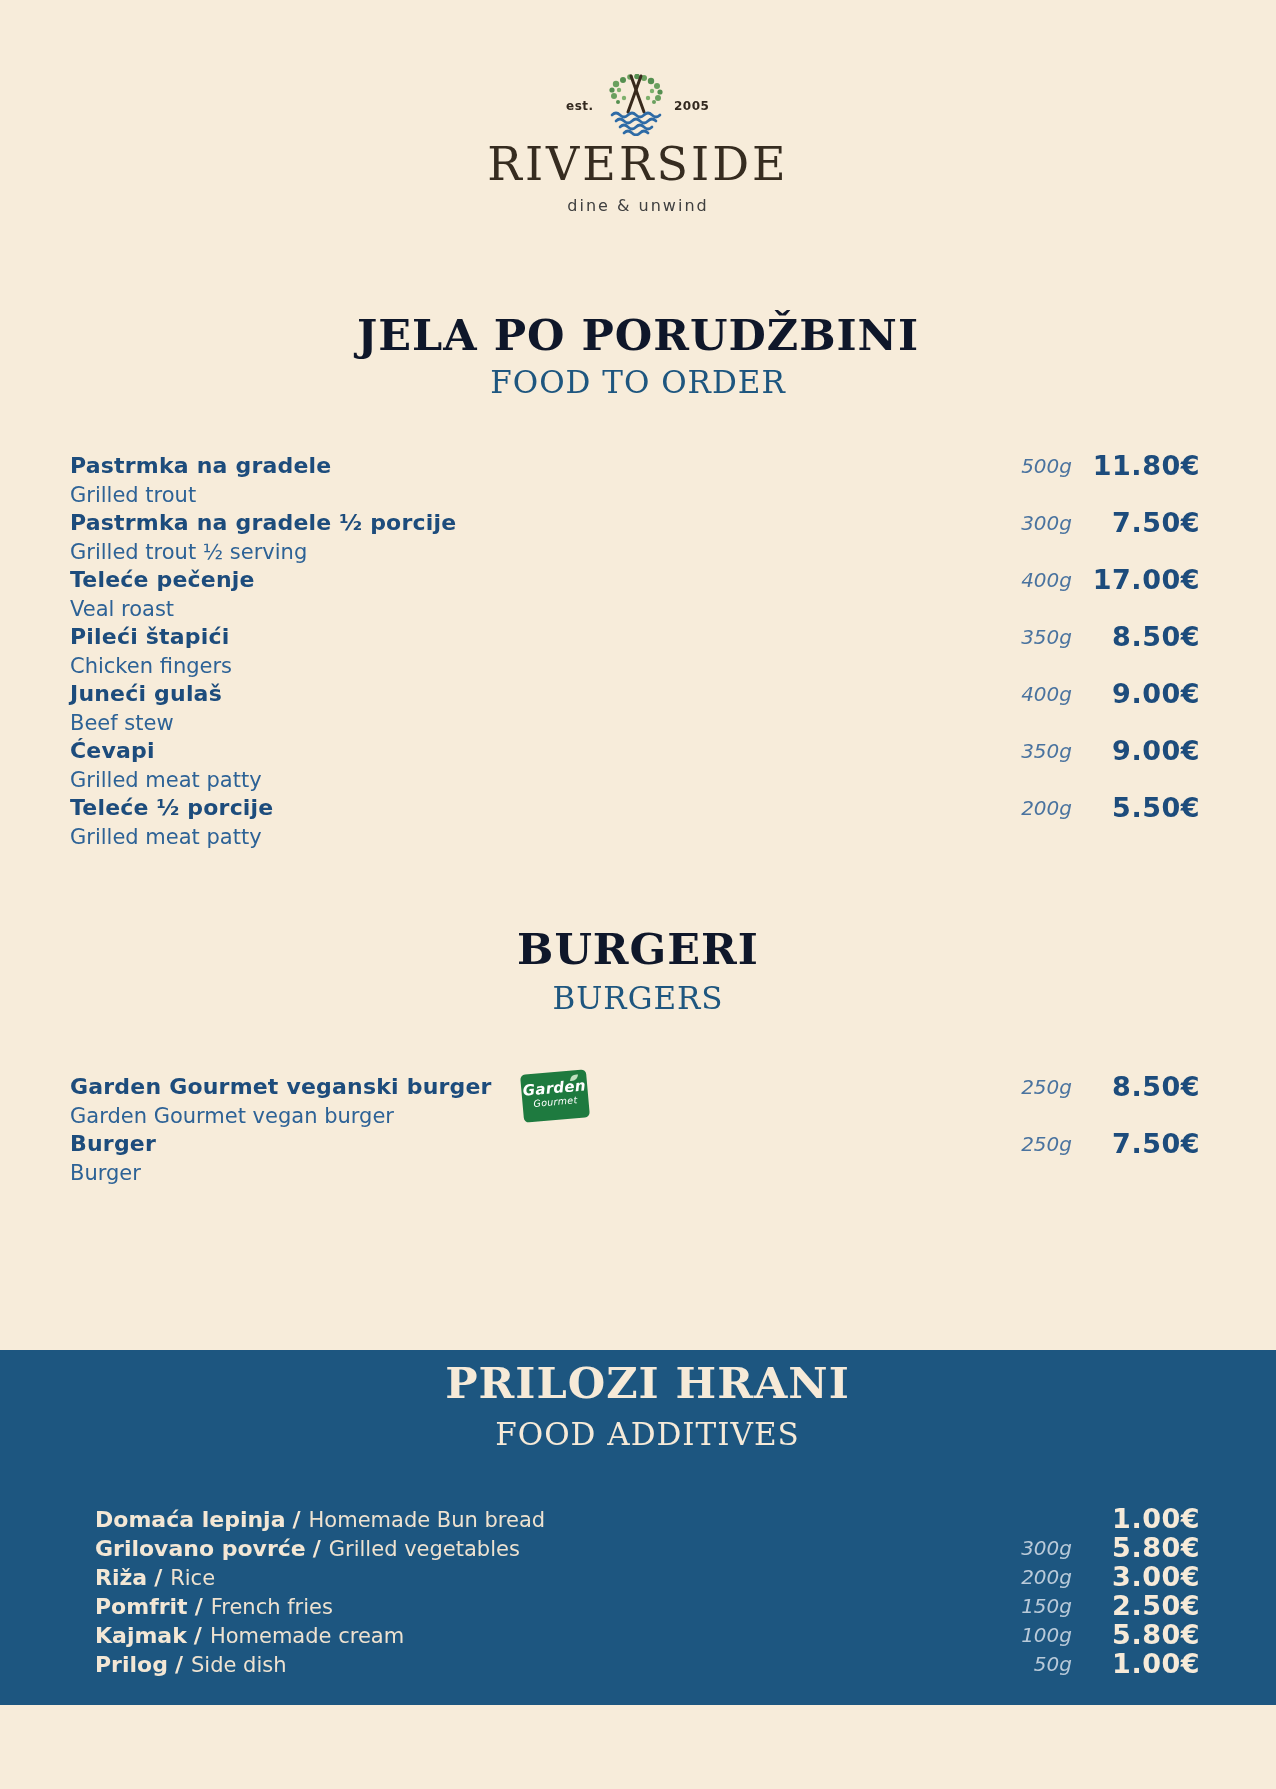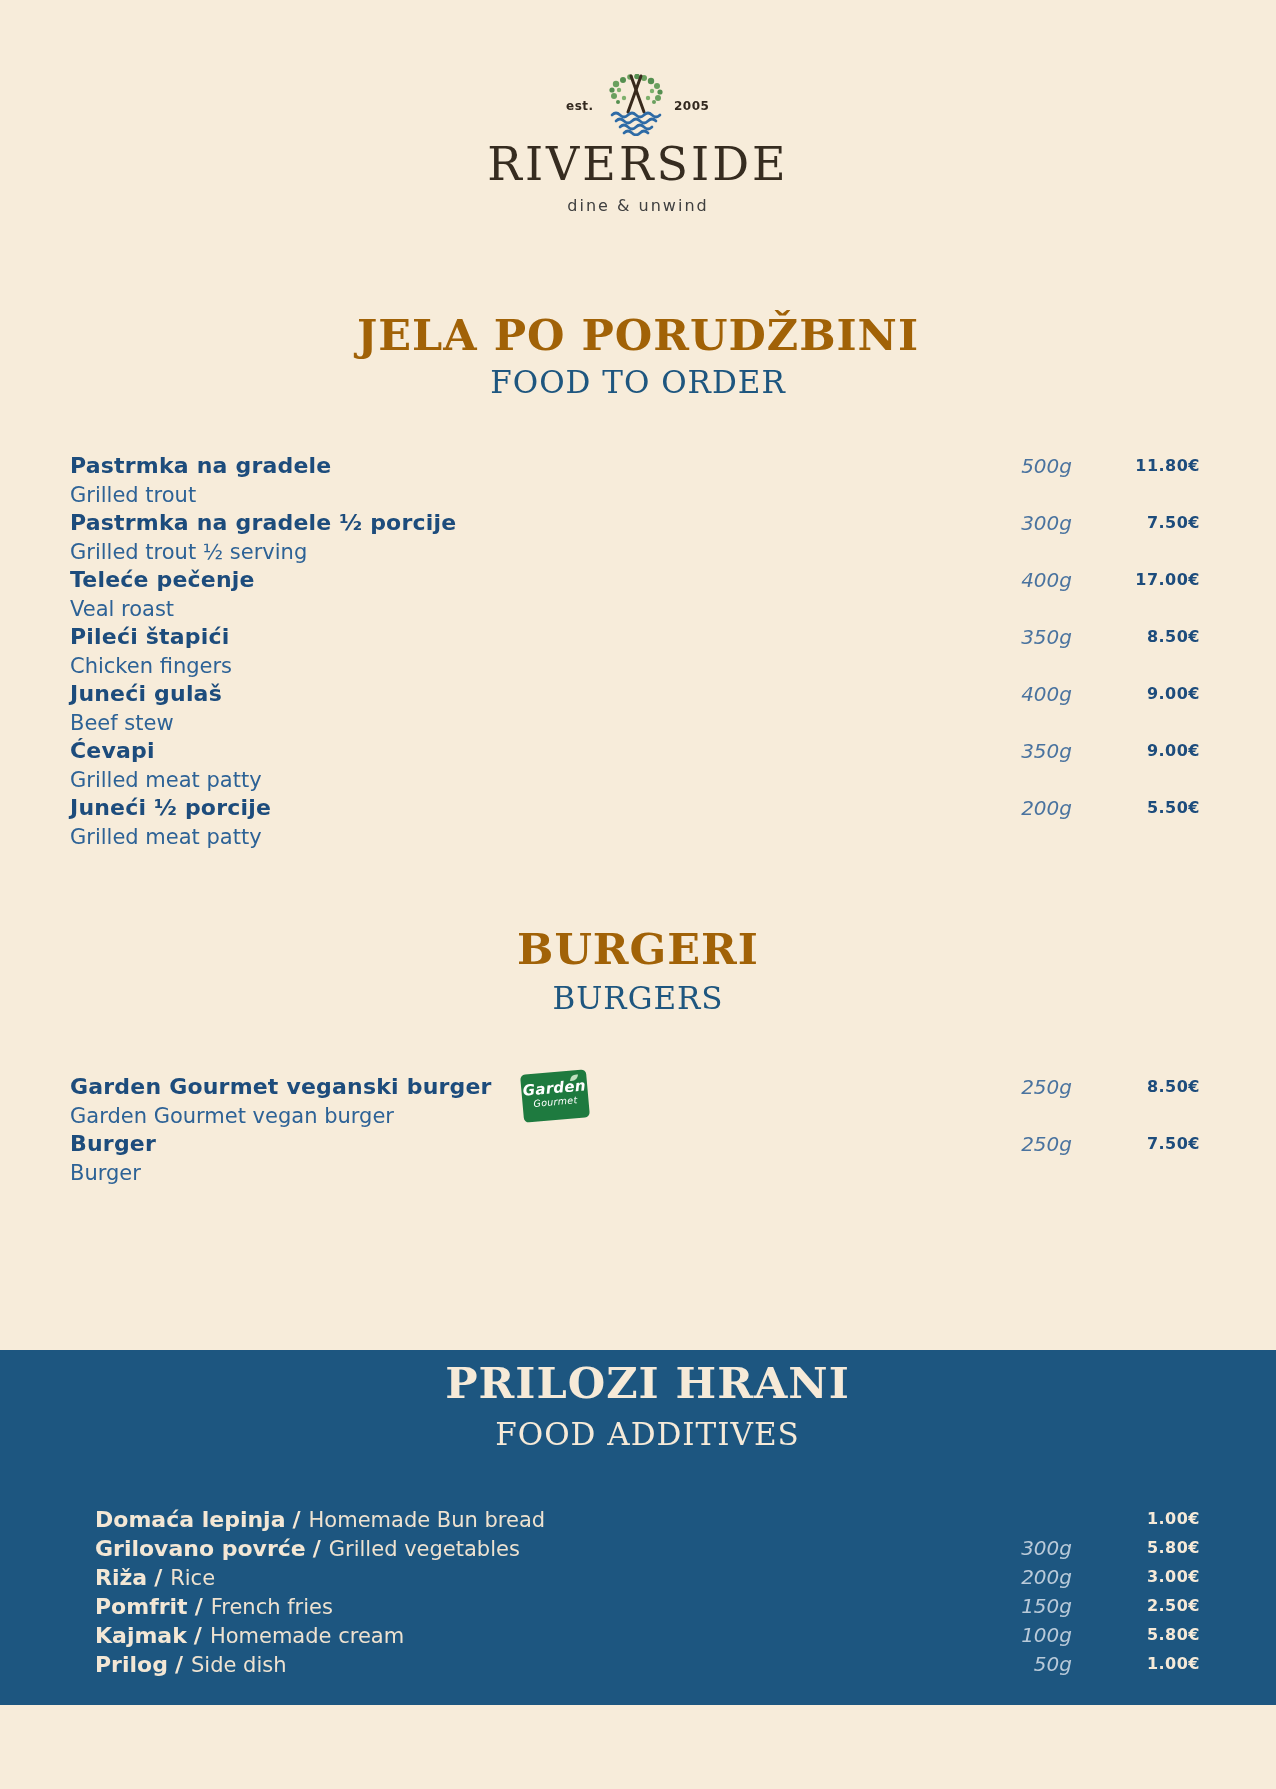--- a/index.html
+++ b/index.html
@@ -19,21 +19,21 @@
   .logo-name {
     top:138px; font-family:"DejaVu Serif","Liberation Serif",serif;
     font-size:46px; color:#362c20; letter-spacing:3px; line-height:52px;
   }
   .logo-tagline { top:196px; font-size:16px; color:#404040; letter-spacing:2px; }
 
   
   .h-title {
     font-family:"DejaVu Serif","Liberation Serif",serif;
     font-weight:bold; font-size:43px; line-height:46px;
-    color:#a16207; letter-spacing:1px;
+    color:#0f172a; letter-spacing:1px;
   }
   .h-sub {
     font-family:"DejaVu Serif","Liberation Serif",serif;
     font-size:31px; line-height:40px; color:#1e567f; letter-spacing:1px;
   }
   .cream { color:#f6ead8 !important;margin-left:19px; }
 
   
   .list { position:absolute; left:70px; width:1130px; }
   .item { position:relative; height:57px; }
@@ -41,21 +41,21 @@
     font-size:22px; font-weight:bold; color:#1d4c7c;
     line-height:28.5px; letter-spacing:.2px; white-space:nowrap;
   }
   .itrans { font-size:21px; color:#2d6296; line-height:28.5px; white-space:nowrap; }
   .wt {
     position:absolute; right:128px; top:0; line-height:29px;
     font-size:20px; font-style:italic; color:#4a739f;
   }
   .price {
     position:absolute; right:0; top:0; line-height:28px;
-    font-size:16px; font-weight:bold; color:#1d4c7c; letter-spacing:.5px;
+    font-size:27px; font-weight:bold; color:#1d4c7c; letter-spacing:.5px;
   }
 
   
   .band { left:0; top:1350px; width:1276px; height:355px; background:#1d5680; }
   .blist { position:absolute; left:70px; top:1505px; width:1130px; }
   .brow { position:relative; height:29px; line-height:29px; white-space:nowrap; }
   .bname { font-size:22px; font-weight:bold; color:#f3e7d5;margin-left:25px; }
   .bsep  { font-size:22px; font-weight:bold; color:#f3e7d5; margin:0 8px 0 7px; }
   .btrans { font-size:21px; color:#eee2d0; }
   .wt.light { color:#b9cad9; }
@@ -146,21 +146,21 @@
       <span class="wt">400g</span>
       <span class="price">9.00€</span>
     </div>
     <div class="item">
       <div class="iname">Ćevapi</div>
       <div class="itrans">Grilled meat patty</div>
       <span class="wt">350g</span>
       <span class="price">9.00€</span>
     </div>
     <div class="item">
-      <div class="iname">Juneći ½ porcije</div>
+      <div class="iname">Teleće ½ porcije</div>
       <div class="itrans">Grilled meat patty</div>
       <span class="wt">200g</span>
       <span class="price">5.50€</span>
     </div>
   </div>
 
   <div class="abs ctr h-title" style="top:926px">BURGERI</div>
   <div class="abs ctr h-sub" style="top:978px">BURGERS</div>
 
   <div class="list" style="top:1073px">

